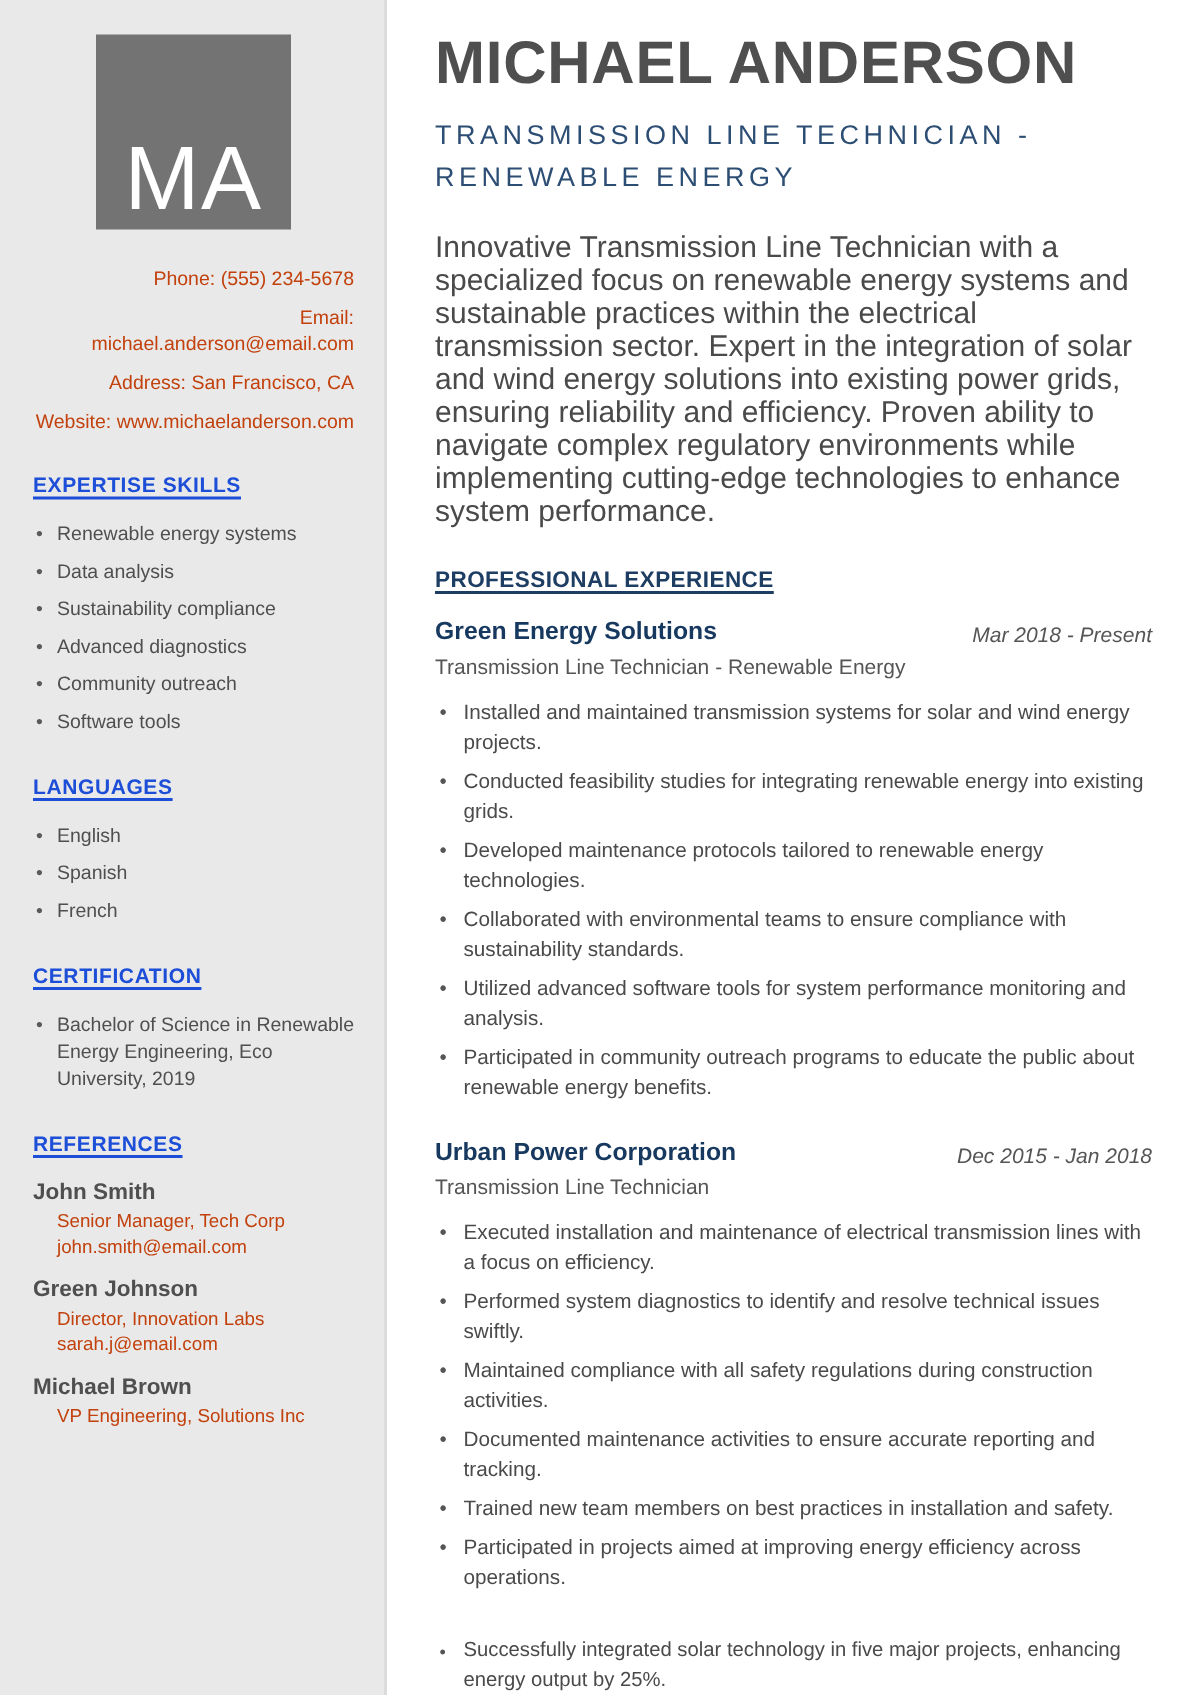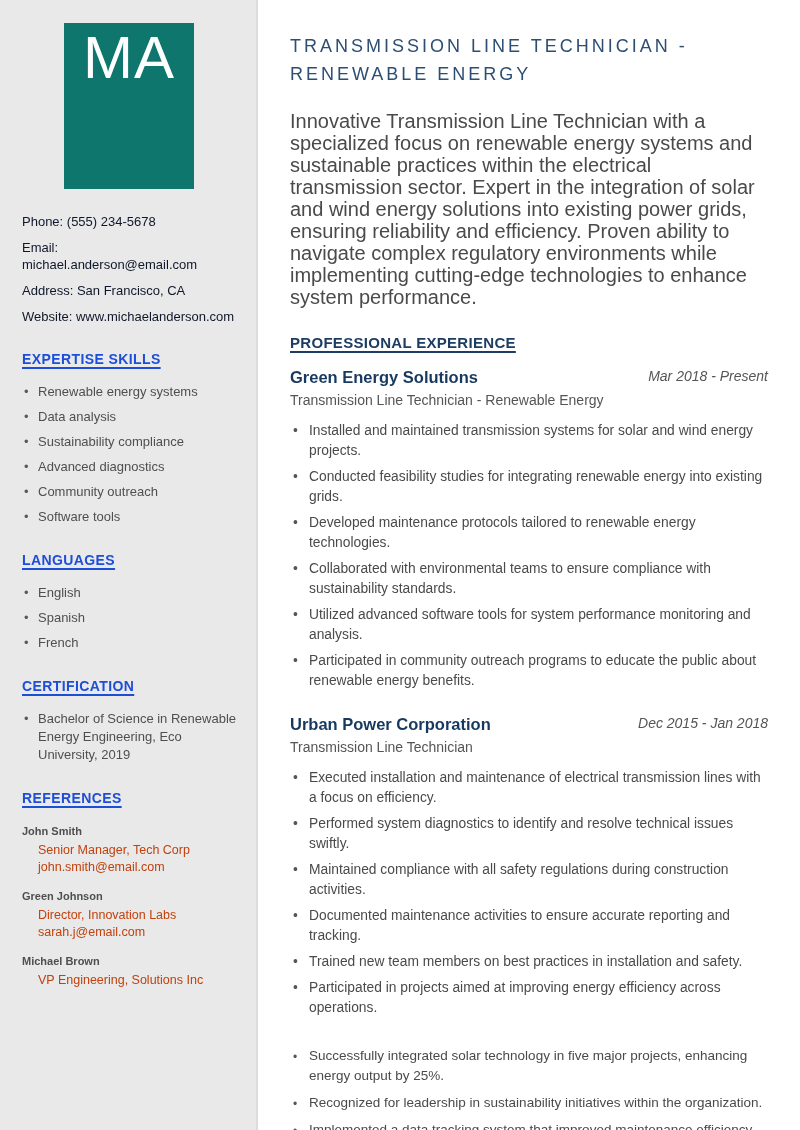--- a/index.html
+++ b/index.html
@@ -20,36 +20,37 @@
   
   .sidebar {
     width: 258px;
     flex: 0 0 258px;
     background: #e9e9e9;
     border-right: 2px solid #dcdcdc;
     padding: 23px 20px 20px 22px;
   }
   .avatar {
     width: 130px;
-    height: 166px;
+    height: 130px;
     margin: 0 auto;
-    background: #0f766e;
+    background: #737373;
     color: #ffffff;
     display: flex;
-    align-items: flex-start;
+    align-items: flex-end;
     justify-content: center;
     font-size: 60px;
     letter-spacing: 1px;
   }
   .contact { margin-top: 24px; }
   .contact-line {
     font-size: 13px;
     line-height: 17px;
-    color: #0f172a;
+    color: #c2410c;
     margin-bottom: 9px;
+    text-align: right;
   }
   .side-section { margin-top: 26px; }
   .side-heading {
     color: #1d4ed8;
     font-size: 14px;
     font-weight: bold;
     letter-spacing: 0.4px;
     text-decoration: underline;
     text-decoration-thickness: 1.5px;
     text-underline-offset: 3px;
@@ -66,21 +67,21 @@
   }
   ul.side-list li::before {
     content: "\2022";
     position: absolute;
     left: 2px;
     top: 0;
     color: #5a5a5a;
   }
   .ref-person { margin-bottom: 11px; }
   .ref-name {
-    font-size: 11px;
+    font-size: 15px;
     font-weight: bold;
     color: #4f4f4f;
     line-height: 18px;
     margin-bottom: 2px;
   }
   .ref-role, .ref-email {
     font-size: 12.5px;
     color: #c2410c;
     line-height: 17px;
     margin-left: 16px;
@@ -120,21 +121,21 @@
     letter-spacing: 0.3px;
     text-decoration: underline;
     text-decoration-thickness: 1.5px;
     text-underline-offset: 3px;
   }
   .job { margin-top: 17px; }
   .job + .job { margin-top: 24px; }
   .job-header {
     display: flex;
     justify-content: space-between;
-    align-items: flex-start;
+    align-items: flex-end;
   }
   .company {
     font-size: 16.5px;
     font-weight: bold;
     color: #17395f;
   }
   .dates {
     font-size: 14px;
     font-style: italic;
     color: #555555;
@@ -244,20 +245,21 @@
             <div class="ref-name">Michael Brown</div>
             <div class="ref-role">VP Engineering, Solutions Inc</div>
           </div>
         </div>
     </section>
 
   </aside>
 
   <main class="main">
 
+    <h1 class="name">MICHAEL ANDERSON</h1>
     <div class="job-title">TRANSMISSION LINE TECHNICIAN - RENEWABLE ENERGY</div>
 
     <p class="summary">Innovative Transmission Line Technician with a specialized focus on renewable energy systems and sustainable practices within the electrical transmission sector. Expert in the integration of solar and wind energy solutions into existing power grids, ensuring reliability and efficiency. Proven ability to navigate complex regulatory environments while implementing cutting-edge technologies to enhance system performance.</p>
 
     <h2 class="main-heading">PROFESSIONAL EXPERIENCE</h2>
 
     <section class="job">
       <div class="job-header">
         <span class="company">Green Energy Solutions</span>
         <span class="dates">Mar 2018 - Present</span>

